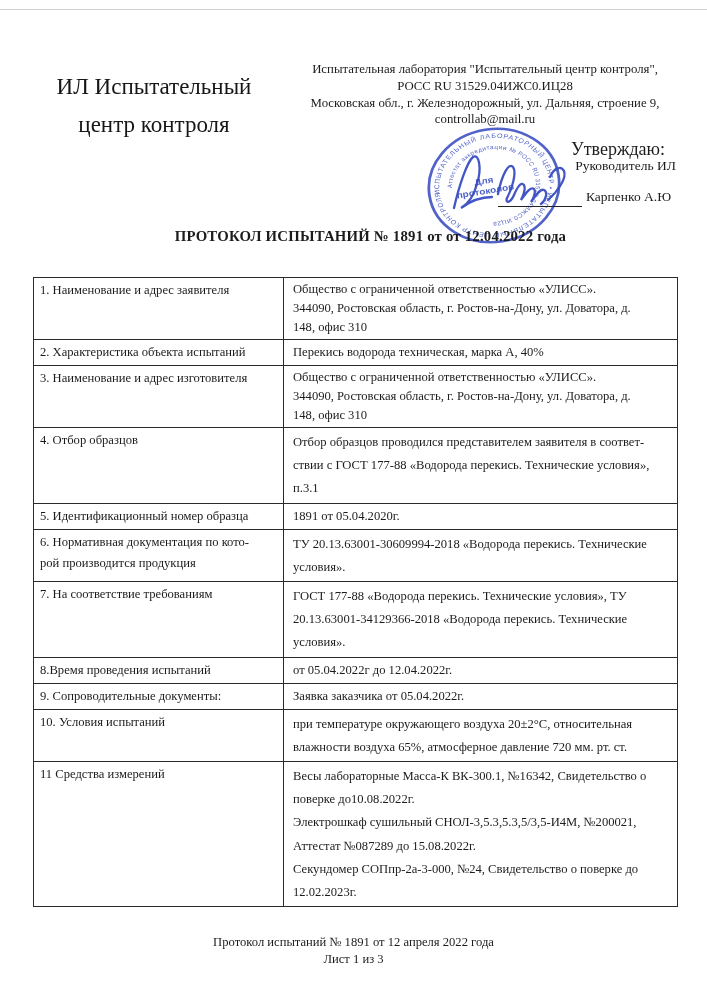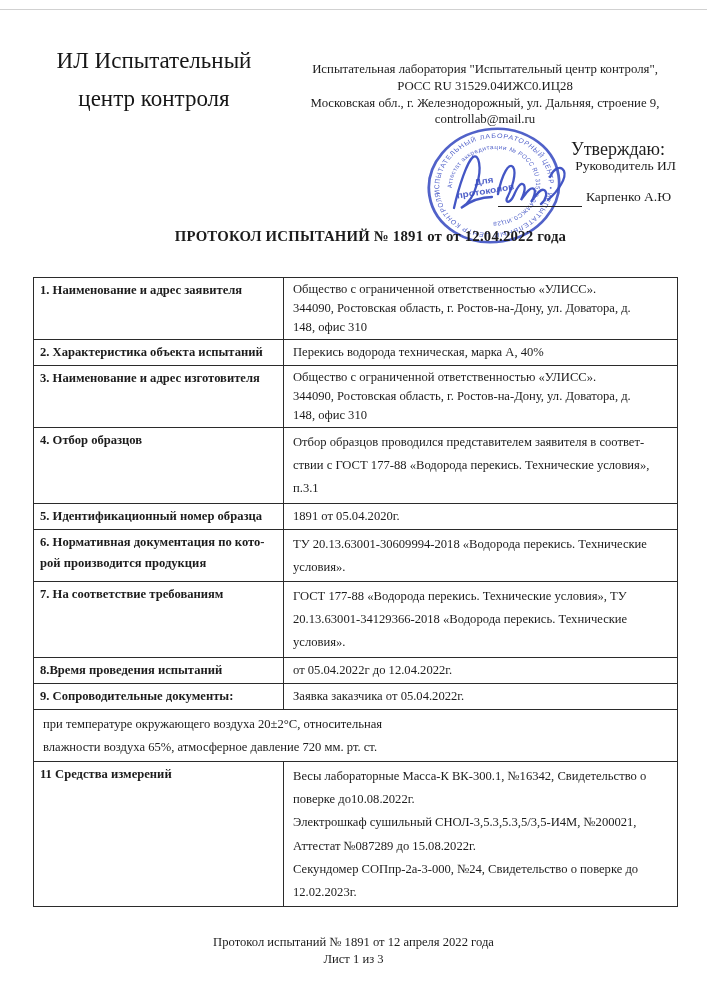--- a/index.html
+++ b/index.html
@@ -10,21 +10,21 @@
     font-family: "Liberation Serif", "DejaVu Serif", serif;
     color: #1c1c1c;
     overflow: hidden;
   }
   .scan-line {
     position: absolute; top: 9px; left: 0; width: 707px; height: 1px;
     background: #b9b9b9; opacity: .65;
   }
   
   .org-short {
-    position: absolute; left: 38px; top: 42px; width: 232px;
+    position: absolute; left: 38px; top: 68px; width: 232px;
     text-align: center; font-size: 23px; line-height: 38px;
     color: #161616; white-space: pre-line;
   }
   .org-info {
     position: absolute; left: 268px; top: 61px; width: 434px;
     text-align: center; font-size: 12.8px; line-height: 16.8px;
     white-space: pre-line;
   }
   
   .approve-label { position: absolute; left: 548px; top: 139px; width: 140px; text-align: center; font-size: 18px; }
@@ -46,21 +46,21 @@
   .tbl {
     position: absolute; left: 33px; top: 277px; width: 645px;
     border: 1.6px solid #2b2b2b;
     font-size: 12.6px;
   }
   .row { display: flex; }
   .row + .row { border-top: 1.4px solid #2b2b2b; }
   .lbl {
     width: 250px; flex: 0 0 250px;
     border-right: 1.4px solid #2b2b2b;
-    font-weight: bold; padding: 2px 6px 2px 6px;
+    font-weight: normal; padding: 2px 6px 2px 6px;
     line-height: 21px; white-space: pre-line;
   }
   .val {
     flex: 1; padding: 2px 8px 2px 9px;
     line-height: 20px; white-space: pre-line;
   }
   .v-tight .val { line-height: 19px; }
   .v-sp .val { line-height: 23.2px; padding-top: 3px; }
   .r1  { min-height: 59px; }
   .r2  { min-height: 24px; }
@@ -168,20 +168,21 @@
   </div>
   <div class="row r8">
     <div class="lbl">8.Время проведения испытаний</div>
     <div class="val">от 05.04.2022г до 12.04.2022г.</div>
   </div>
   <div class="row r9">
     <div class="lbl">9. Сопроводительные документы:</div>
     <div class="val">Заявка заказчика от 05.04.2022г.</div>
   </div>
   <div class="row r10 v-sp">
+    <div class="lbl">10. Условия испытаний</div>
     <div class="val">при температуре окружающего воздуха 20±2°С, относительная
 влажности воздуха 65%, атмосферное давление 720 мм. рт. ст.</div>
   </div>
   <div class="row r11 v-sp">
     <div class="lbl">11 Средства измерений</div>
     <div class="val">Весы лабораторные Масса-К ВК-300.1, №16342, Свидетельство о
 поверке до10.08.2022г.
 Электрошкаф сушильный СНОЛ-3,5.3,5.3,5/3,5-И4М, №200021,
 Аттестат №087289 до 15.08.2022г.
 Секундомер СОПпр-2а-3-000, №24, Свидетельство о поверке до

